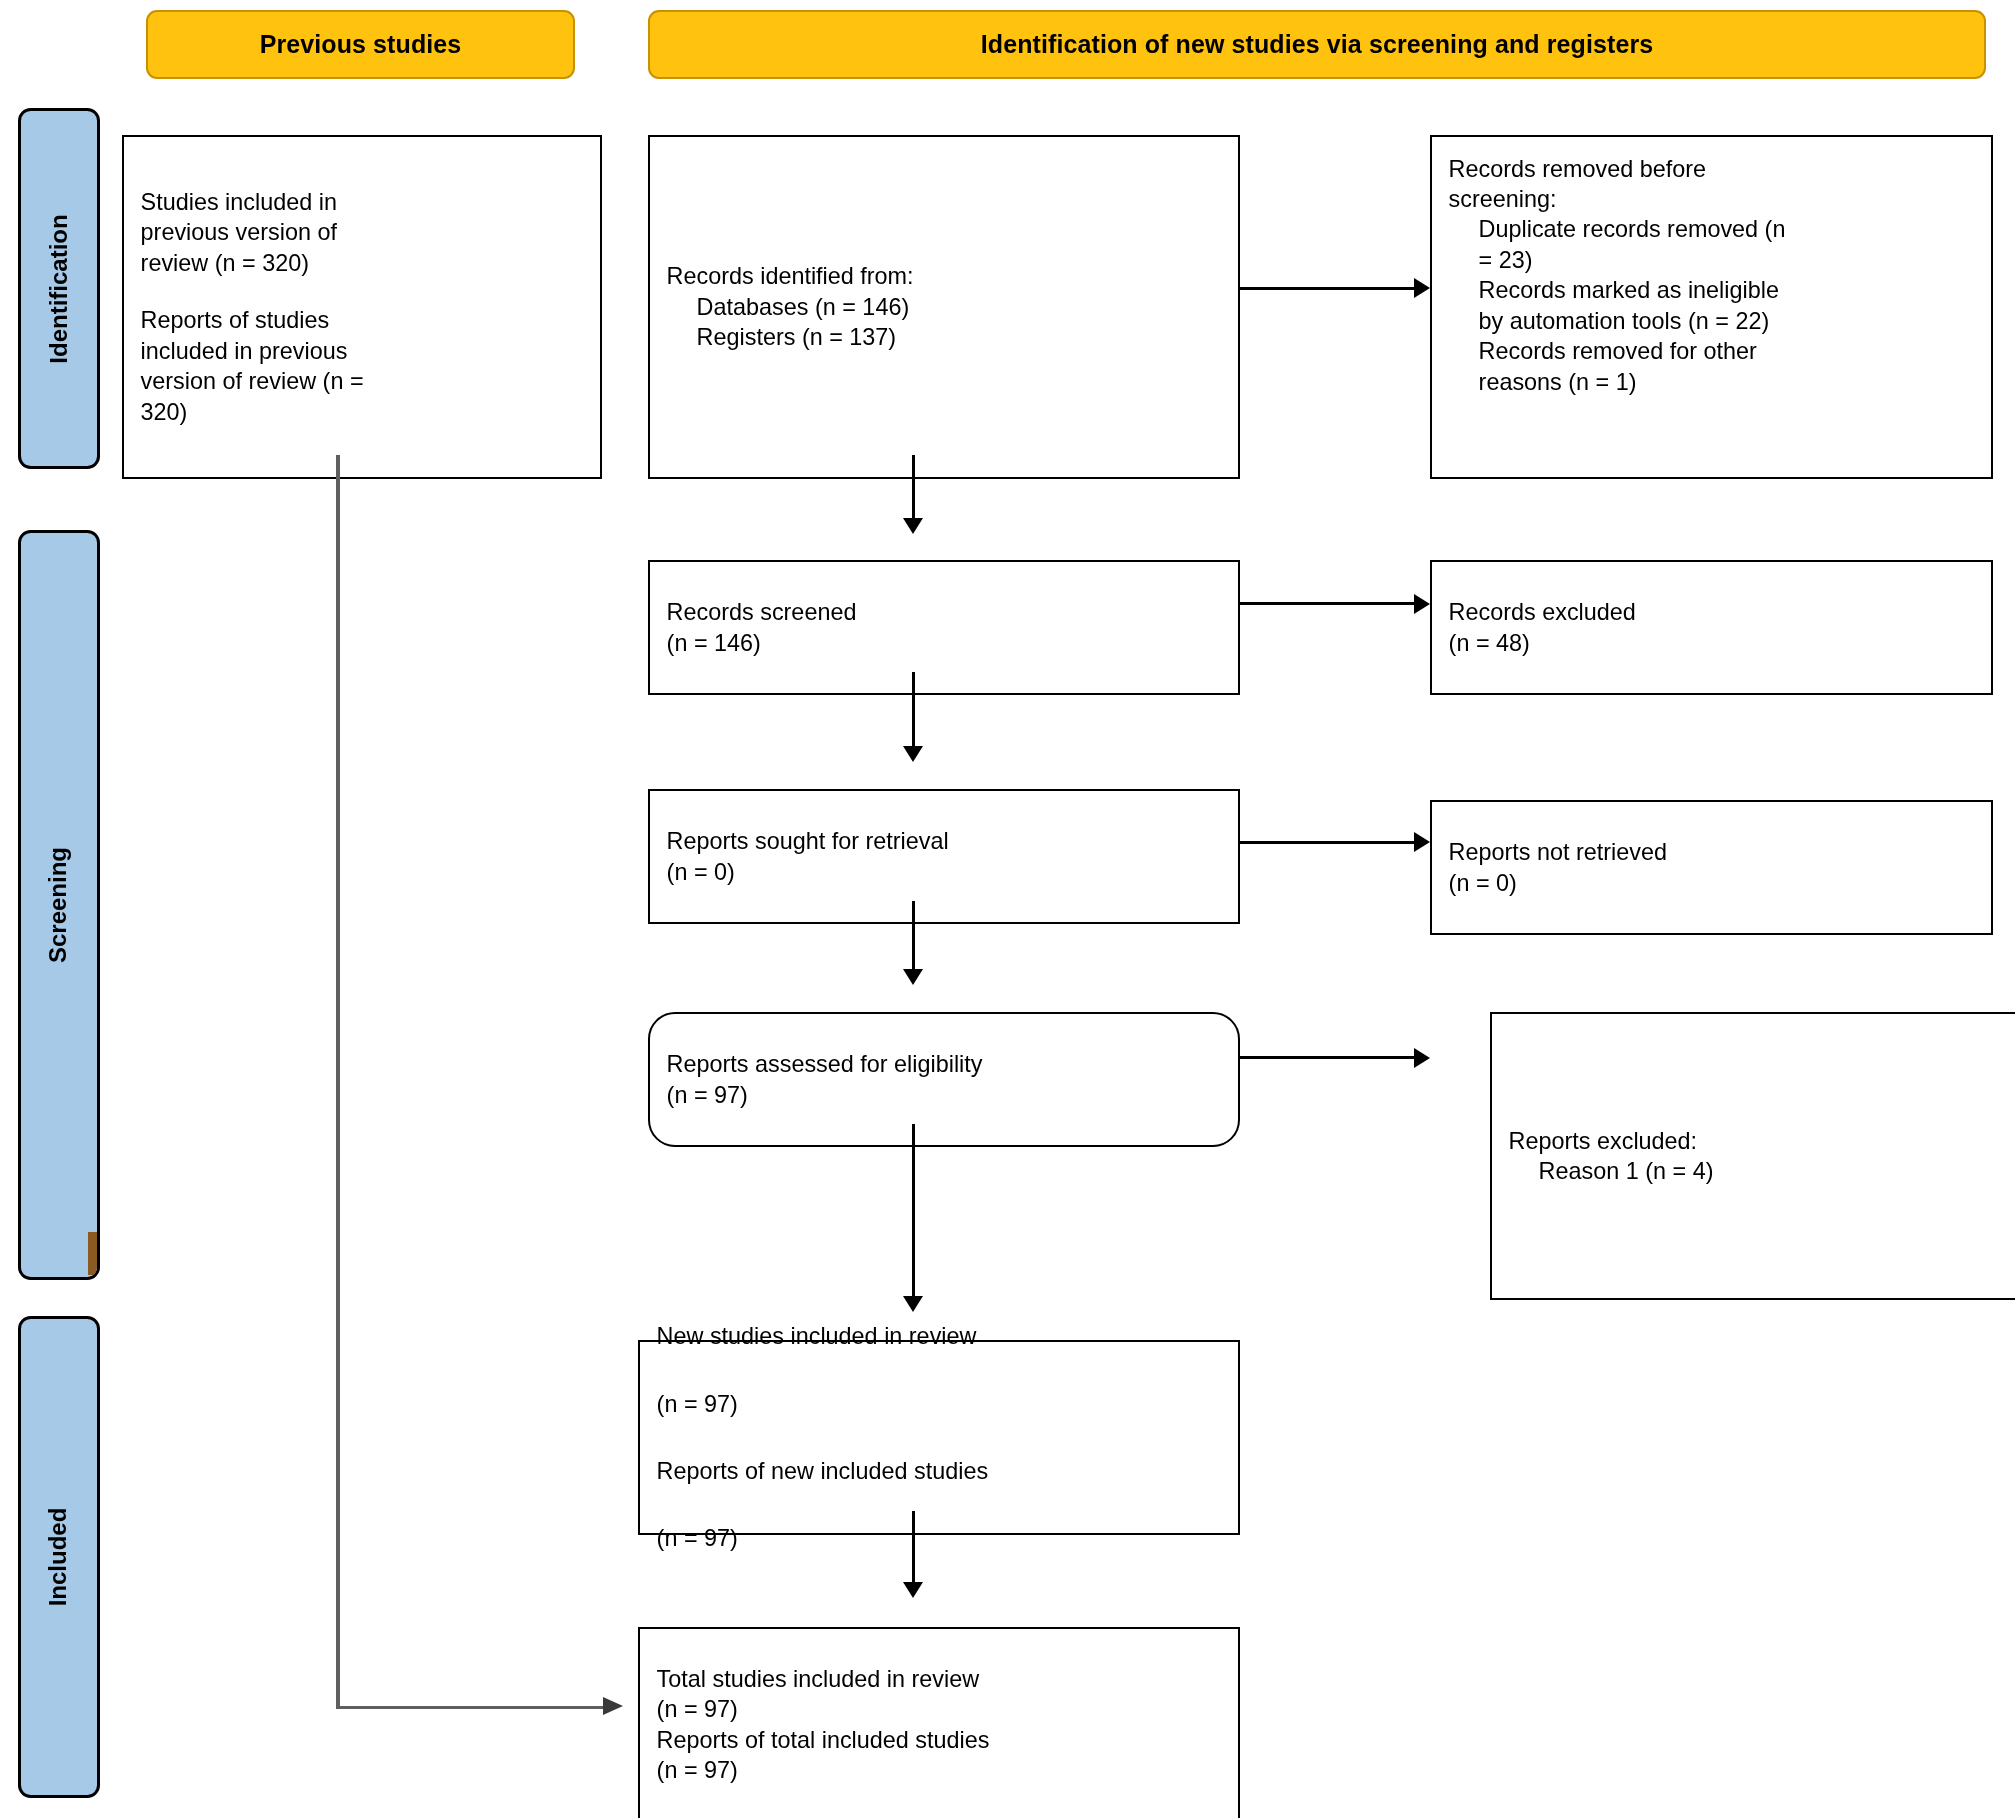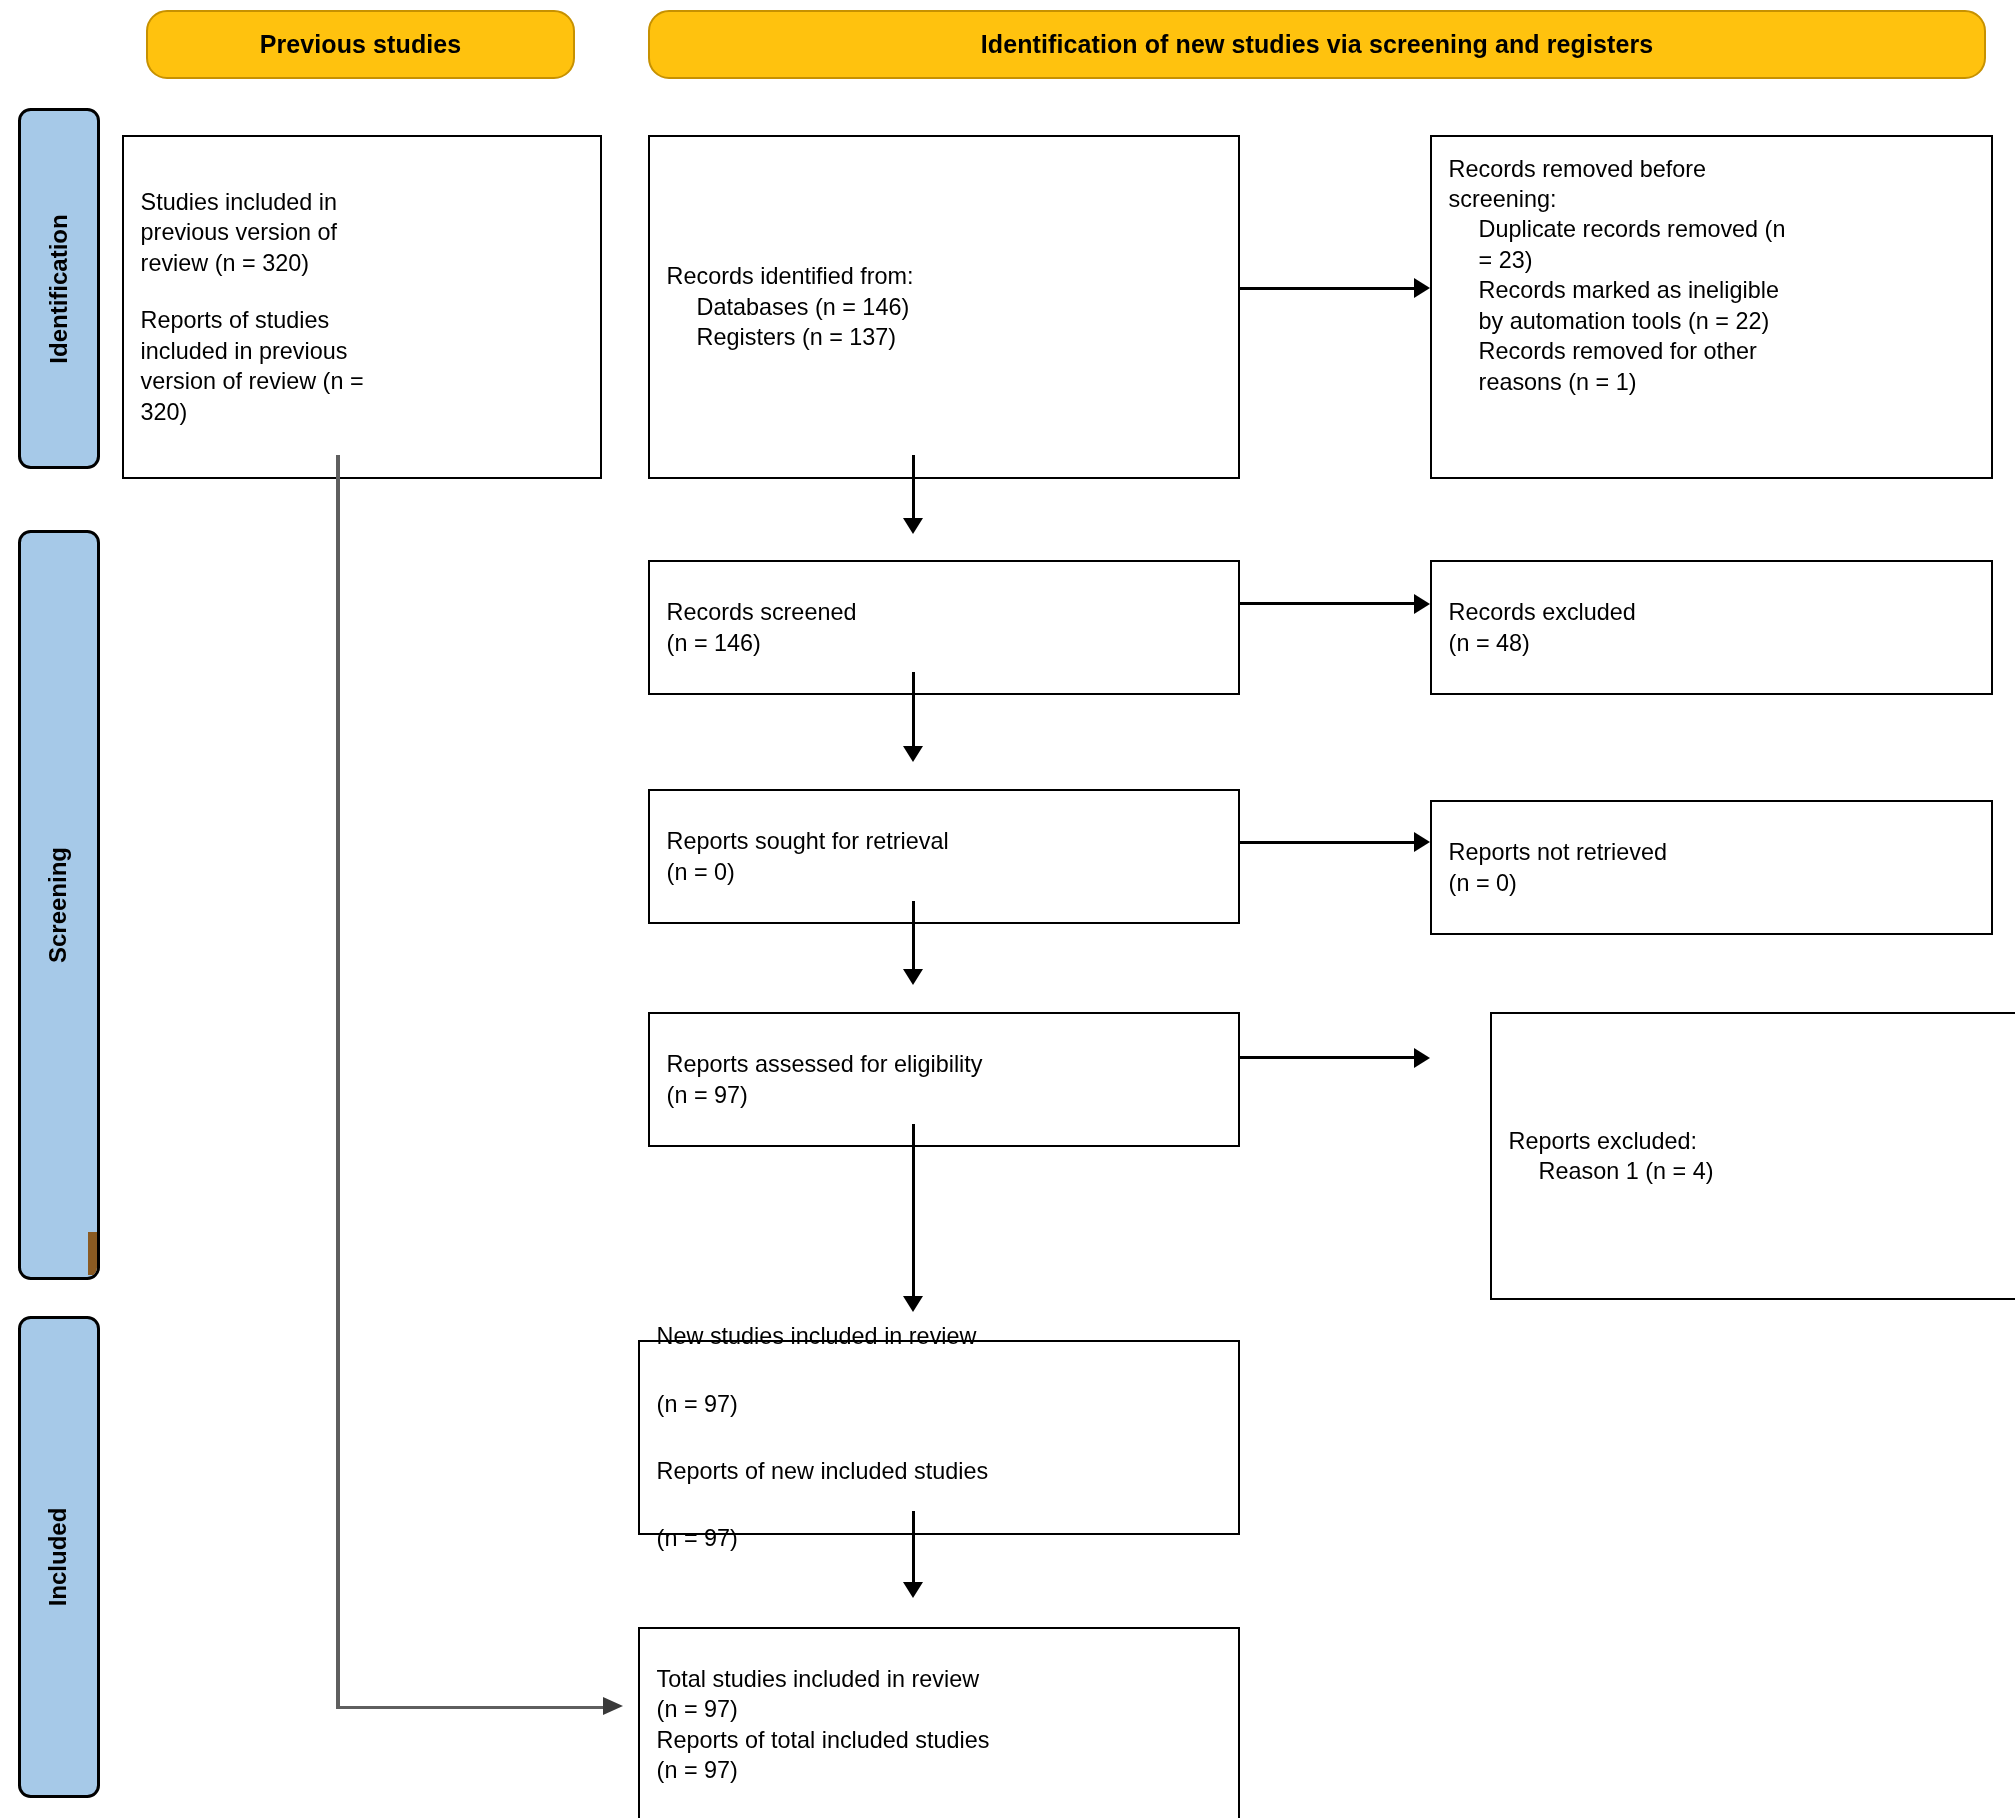--- a/index.html
+++ b/index.html
@@ -15,21 +15,21 @@
     height:1818px;
     background:#ffffff;
     overflow:hidden;
   }
 
   
   .banner{
     position:absolute;
     background:#FFC20E;
     border:2.9px solid #C79100;
-    border-radius:21px;
+    border-radius:11px;
     box-sizing:border-box;
     display:flex;
     align-items:center;
     justify-content:center;
     font-weight:bold;
     font-size:25px;
     color:#000;
     letter-spacing:0.1px;
     text-align:center;
     padding:0 9.7px;
@@ -172,21 +172,21 @@
   <div class="box" style="left:648px;top:765px;width:592px;height:135px;">
     <div class="line">Reports sought for retrieval</div>
     <div class="line">(n = 0)</div>
   </div>
 
   <div class="box" style="left:1430px;top:776px;width:563px;height:135px;">
     <div class="line">Reports not retrieved</div>
     <div class="line">(n = 0)</div>
   </div>
 
-  <div class="box" style="left:648px;top:988px;width:592px;height:135px;">
+  <div class="box" style="left:648px;top:988px;width:592px;height:135px;border-radius:27px;">
     <div class="line">Reports assessed for eligibility</div>
     <div class="line">(n = 97)</div>
   </div>
 
   <div class="box" style="left:1490px;top:988px;width:563px;height:288px;">
     <div class="line">Reports excluded:</div>
     <div class="line indent">Reason 1 (n = 4)</div>
   </div>
 
   <div class="box" style="left:638px;top:1316px;width:602px;height:195px;gap:37px;">

